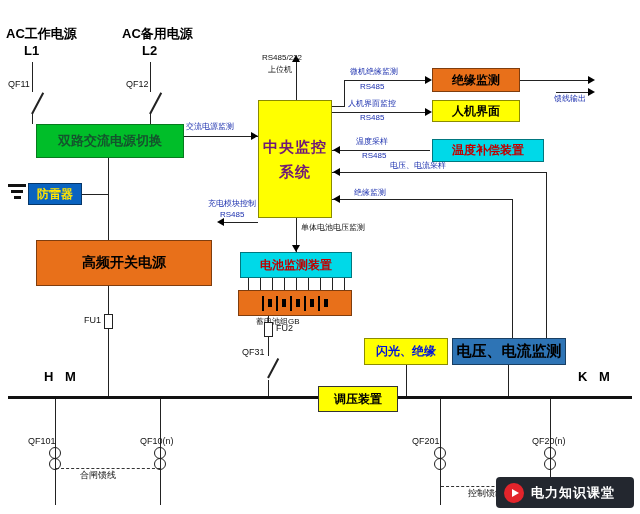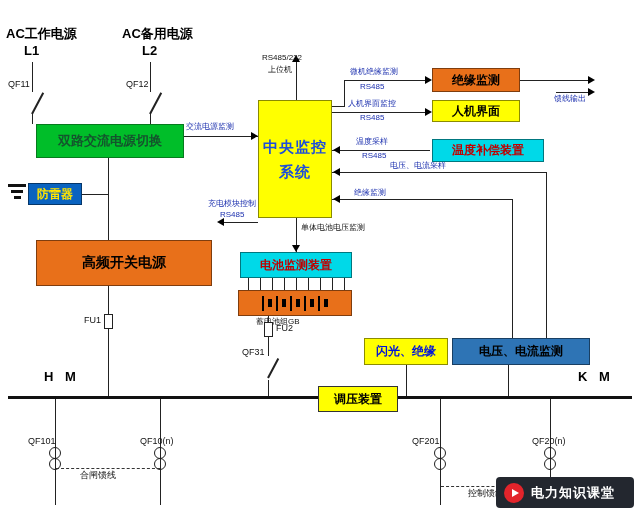--- a/index.html
+++ b/index.html
@@ -12,21 +12,21 @@
   .lh{position:absolute;height:1px;background:#222;}
   .lv{position:absolute;width:1px;background:#222;}
   .box{position:absolute;display:flex;align-items:center;justify-content:center;text-align:center;
        font-weight:bold;box-sizing:border-box;border:1px solid rgba(0,0,0,.45);}
   .green{background:#00BE29;color:#14532d;font-size:13px;border-color:#067b1e;}
   .orange{background:#E8701A;color:#000;}
   .yellow{background:#FFFF00;color:#000;}
   .cyan{background:#00D9E8;color:#C00000;}
   .bluebox{background:#0A63C0;color:#FFE400;font-size:12px;}
   .mblue{background:#2E74B5;color:#000;}
-  .central{background:#FFFF00;color:#1d4ed8;font-size:15px;flex-direction:column;line-height:1.7;letter-spacing:1px;border-color:#8a8a00;}
+  .central{background:#FFFF00;color:#701a75;font-size:15px;flex-direction:column;line-height:1.7;letter-spacing:1px;border-color:#8a8a00;}
   .ar{position:absolute;width:0;height:0;}
   .ar.r{border-top:4px solid transparent;border-bottom:4px solid transparent;border-left:7px solid #000;}
   .ar.l{border-top:4px solid transparent;border-bottom:4px solid transparent;border-right:7px solid #000;}
   .ar.u{border-left:4px solid transparent;border-right:4px solid transparent;border-bottom:7px solid #000;}
   .ar.d{border-left:4px solid transparent;border-right:4px solid transparent;border-top:7px solid #000;}
   .brk{position:absolute;width:2px;background:#222;transform-origin:50% 100%;transform:rotate(28deg);}
   .fuse{position:absolute;width:9px;height:15px;border:1px solid #222;background:#fff;box-sizing:border-box;}
   .ct{position:absolute;width:12px;height:12px;border:1px solid #222;border-radius:50%;box-sizing:border-box;background:transparent;}
   .dash{position:absolute;height:0;border-top:1px dashed #333;}
   .gnd{position:absolute;background:#111;}
@@ -152,21 +152,21 @@
 
   <div class="lv" style="left:268px;top:316px;height:40px;"></div>
   <div class="fuse" style="left:264px;top:322px;"></div>
   <div class="qf" style="left:276px;top:324px;">FU2</div>
   <div class="qf" style="left:242px;top:348px;">QF31</div>
   <div class="brk" style="left:267px;top:356px;height:22px;"></div>
   <div class="lv" style="left:268px;top:380px;height:18px;"></div>
 
   <div class="box yellow" style="left:364px;top:338px;width:84px;height:27px;font-size:12px;color:#0014D9;">闪光、绝缘</div>
   <div class="lv" style="left:406px;top:365px;height:33px;"></div>
-  <div class="box mblue" style="left:452px;top:338px;width:138px;height:27px;font-size:12px;">电压、电流监测</div>
+  <div class="box mblue" style="left:452px;top:338px;width:114px;height:27px;font-size:15px;">电压、电流监测</div>
   <div class="lv" style="left:508px;top:365px;height:33px;"></div>
 
   <div class="big" style="left:8px;top:370px;letter-spacing:4px;padding-left:36px;">H M</div>
   <div class="big" style="left:578px;top:370px;letter-spacing:4px;">K M</div>
   <div class="busbar" style="left:8px;top:396px;width:624px;height:3px;"></div>
   <div class="box yellow" style="left:318px;top:386px;width:80px;height:26px;font-size:12px;border:1px solid #333;z-index:4;">调压装置</div>
 
   <div class="lv" style="left:55px;top:399px;height:106px;"></div>
   <div class="lv" style="left:160px;top:399px;height:106px;"></div>
   <div class="lv" style="left:440px;top:399px;height:106px;"></div>

